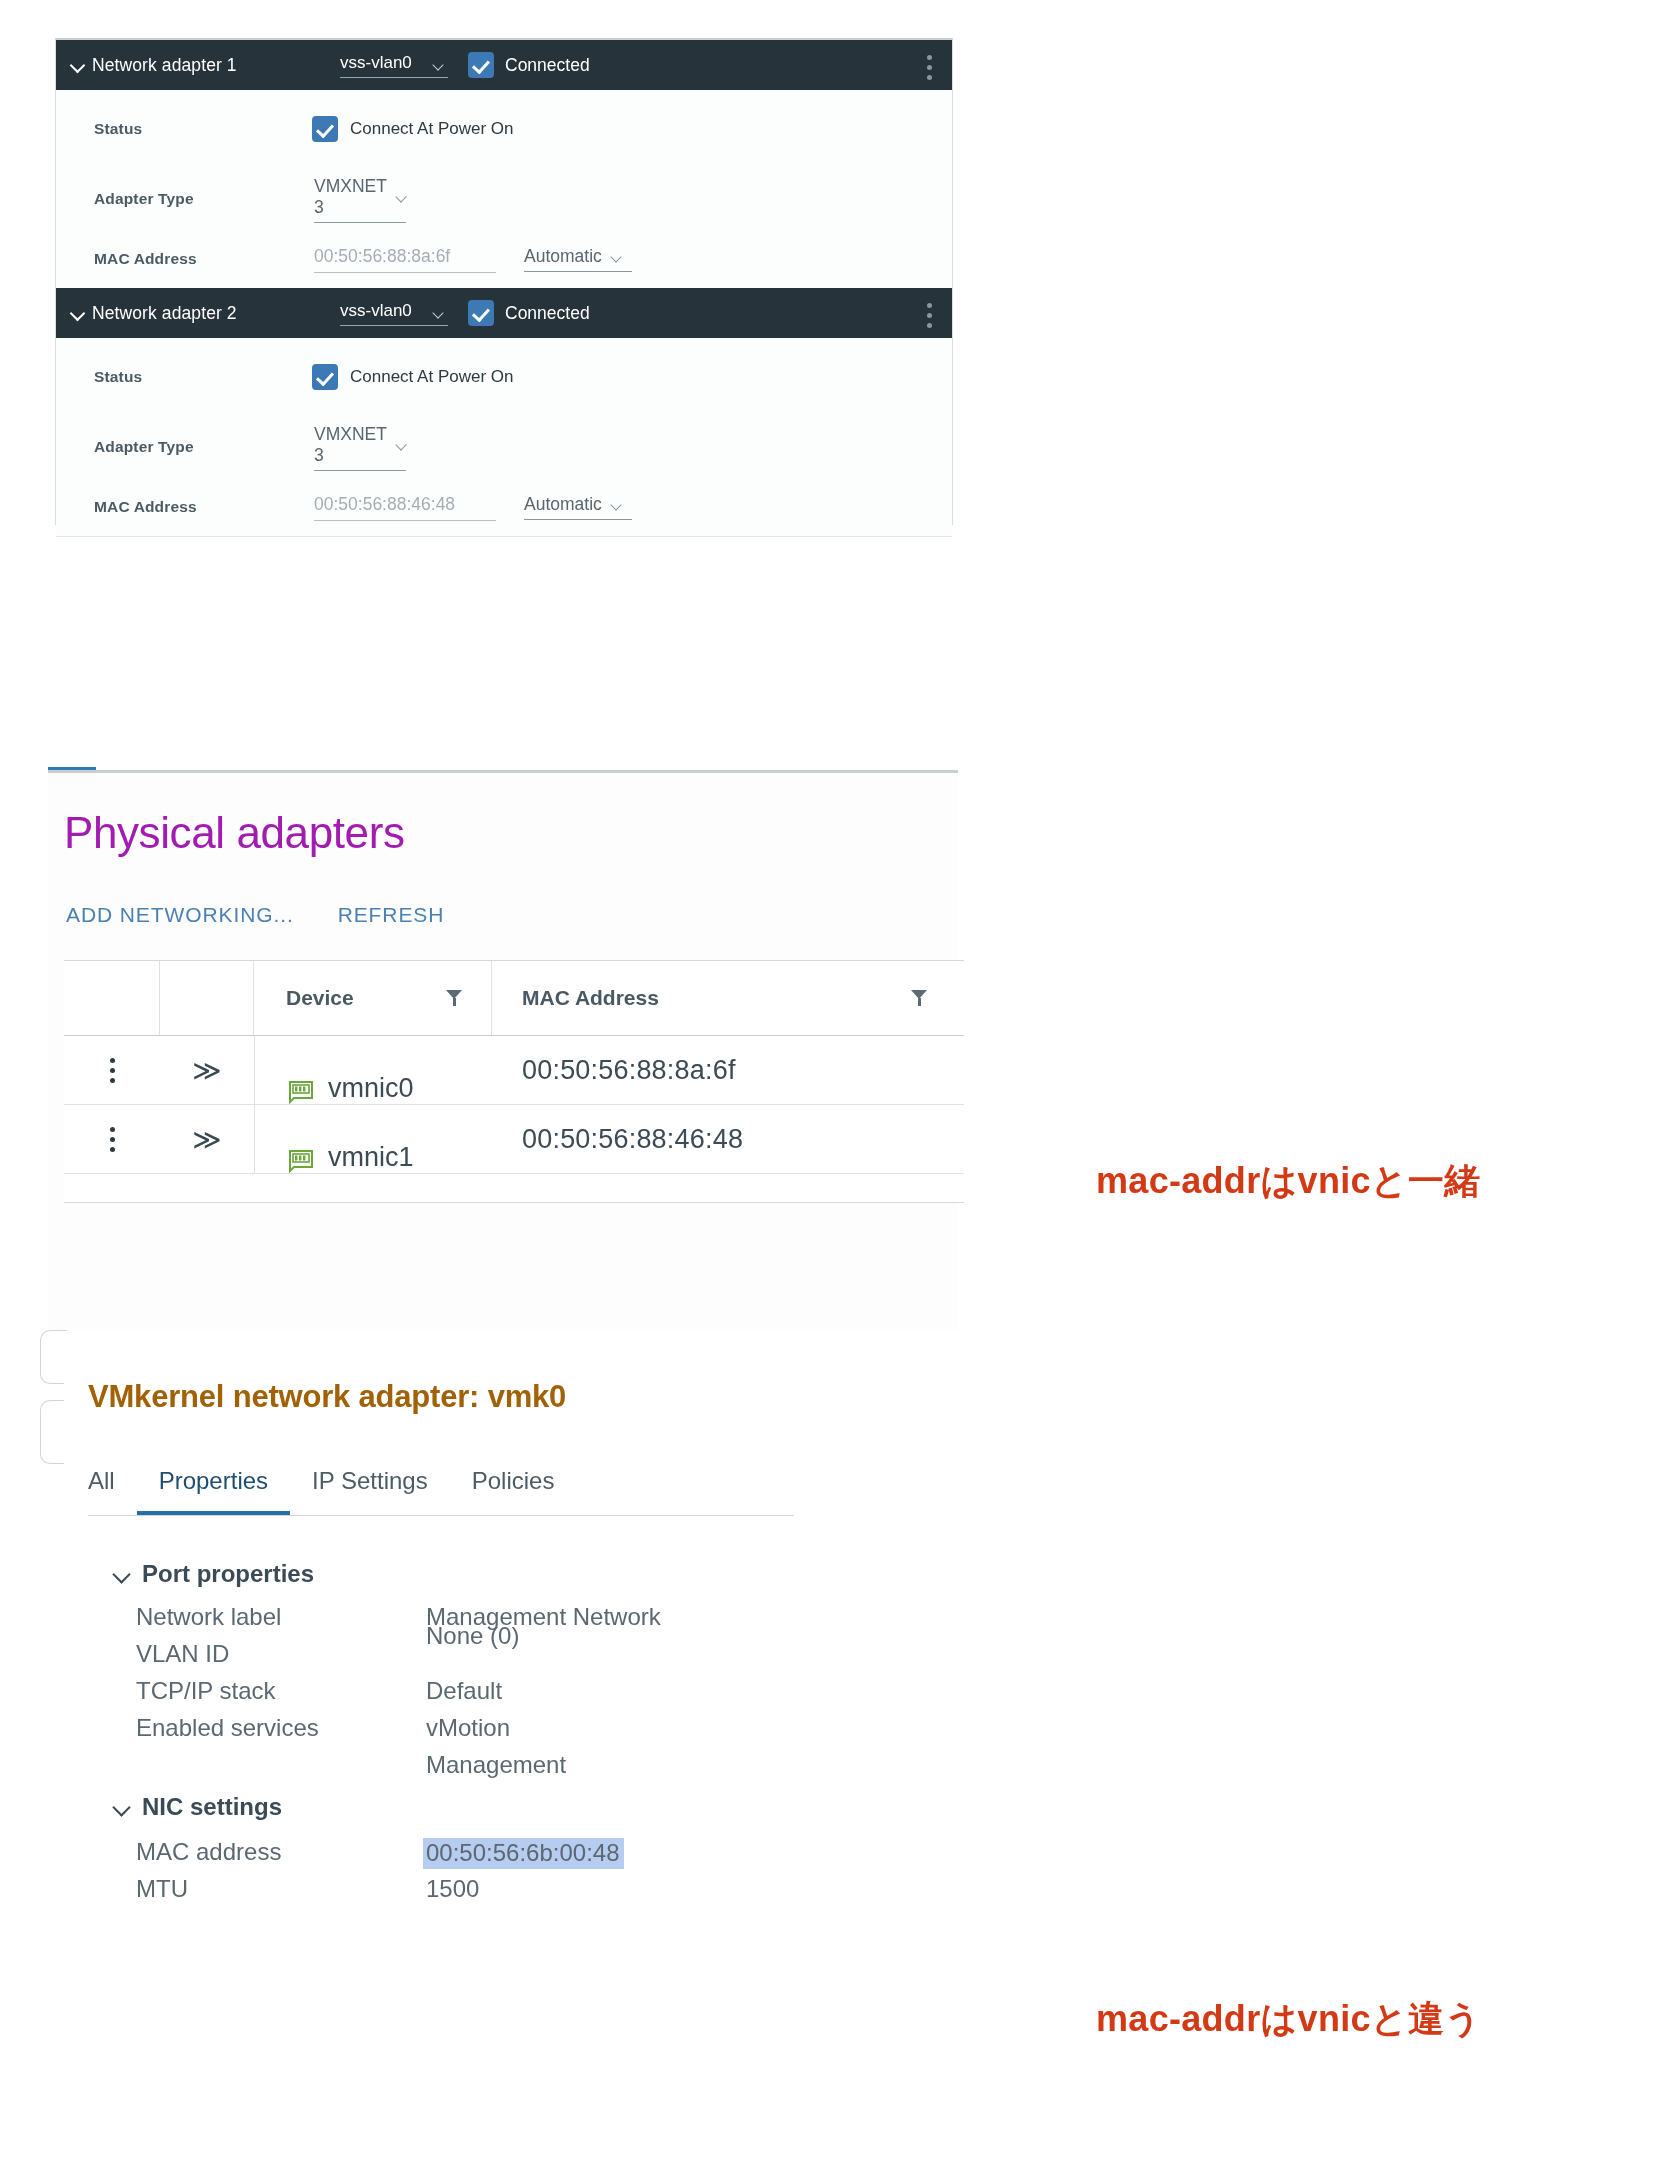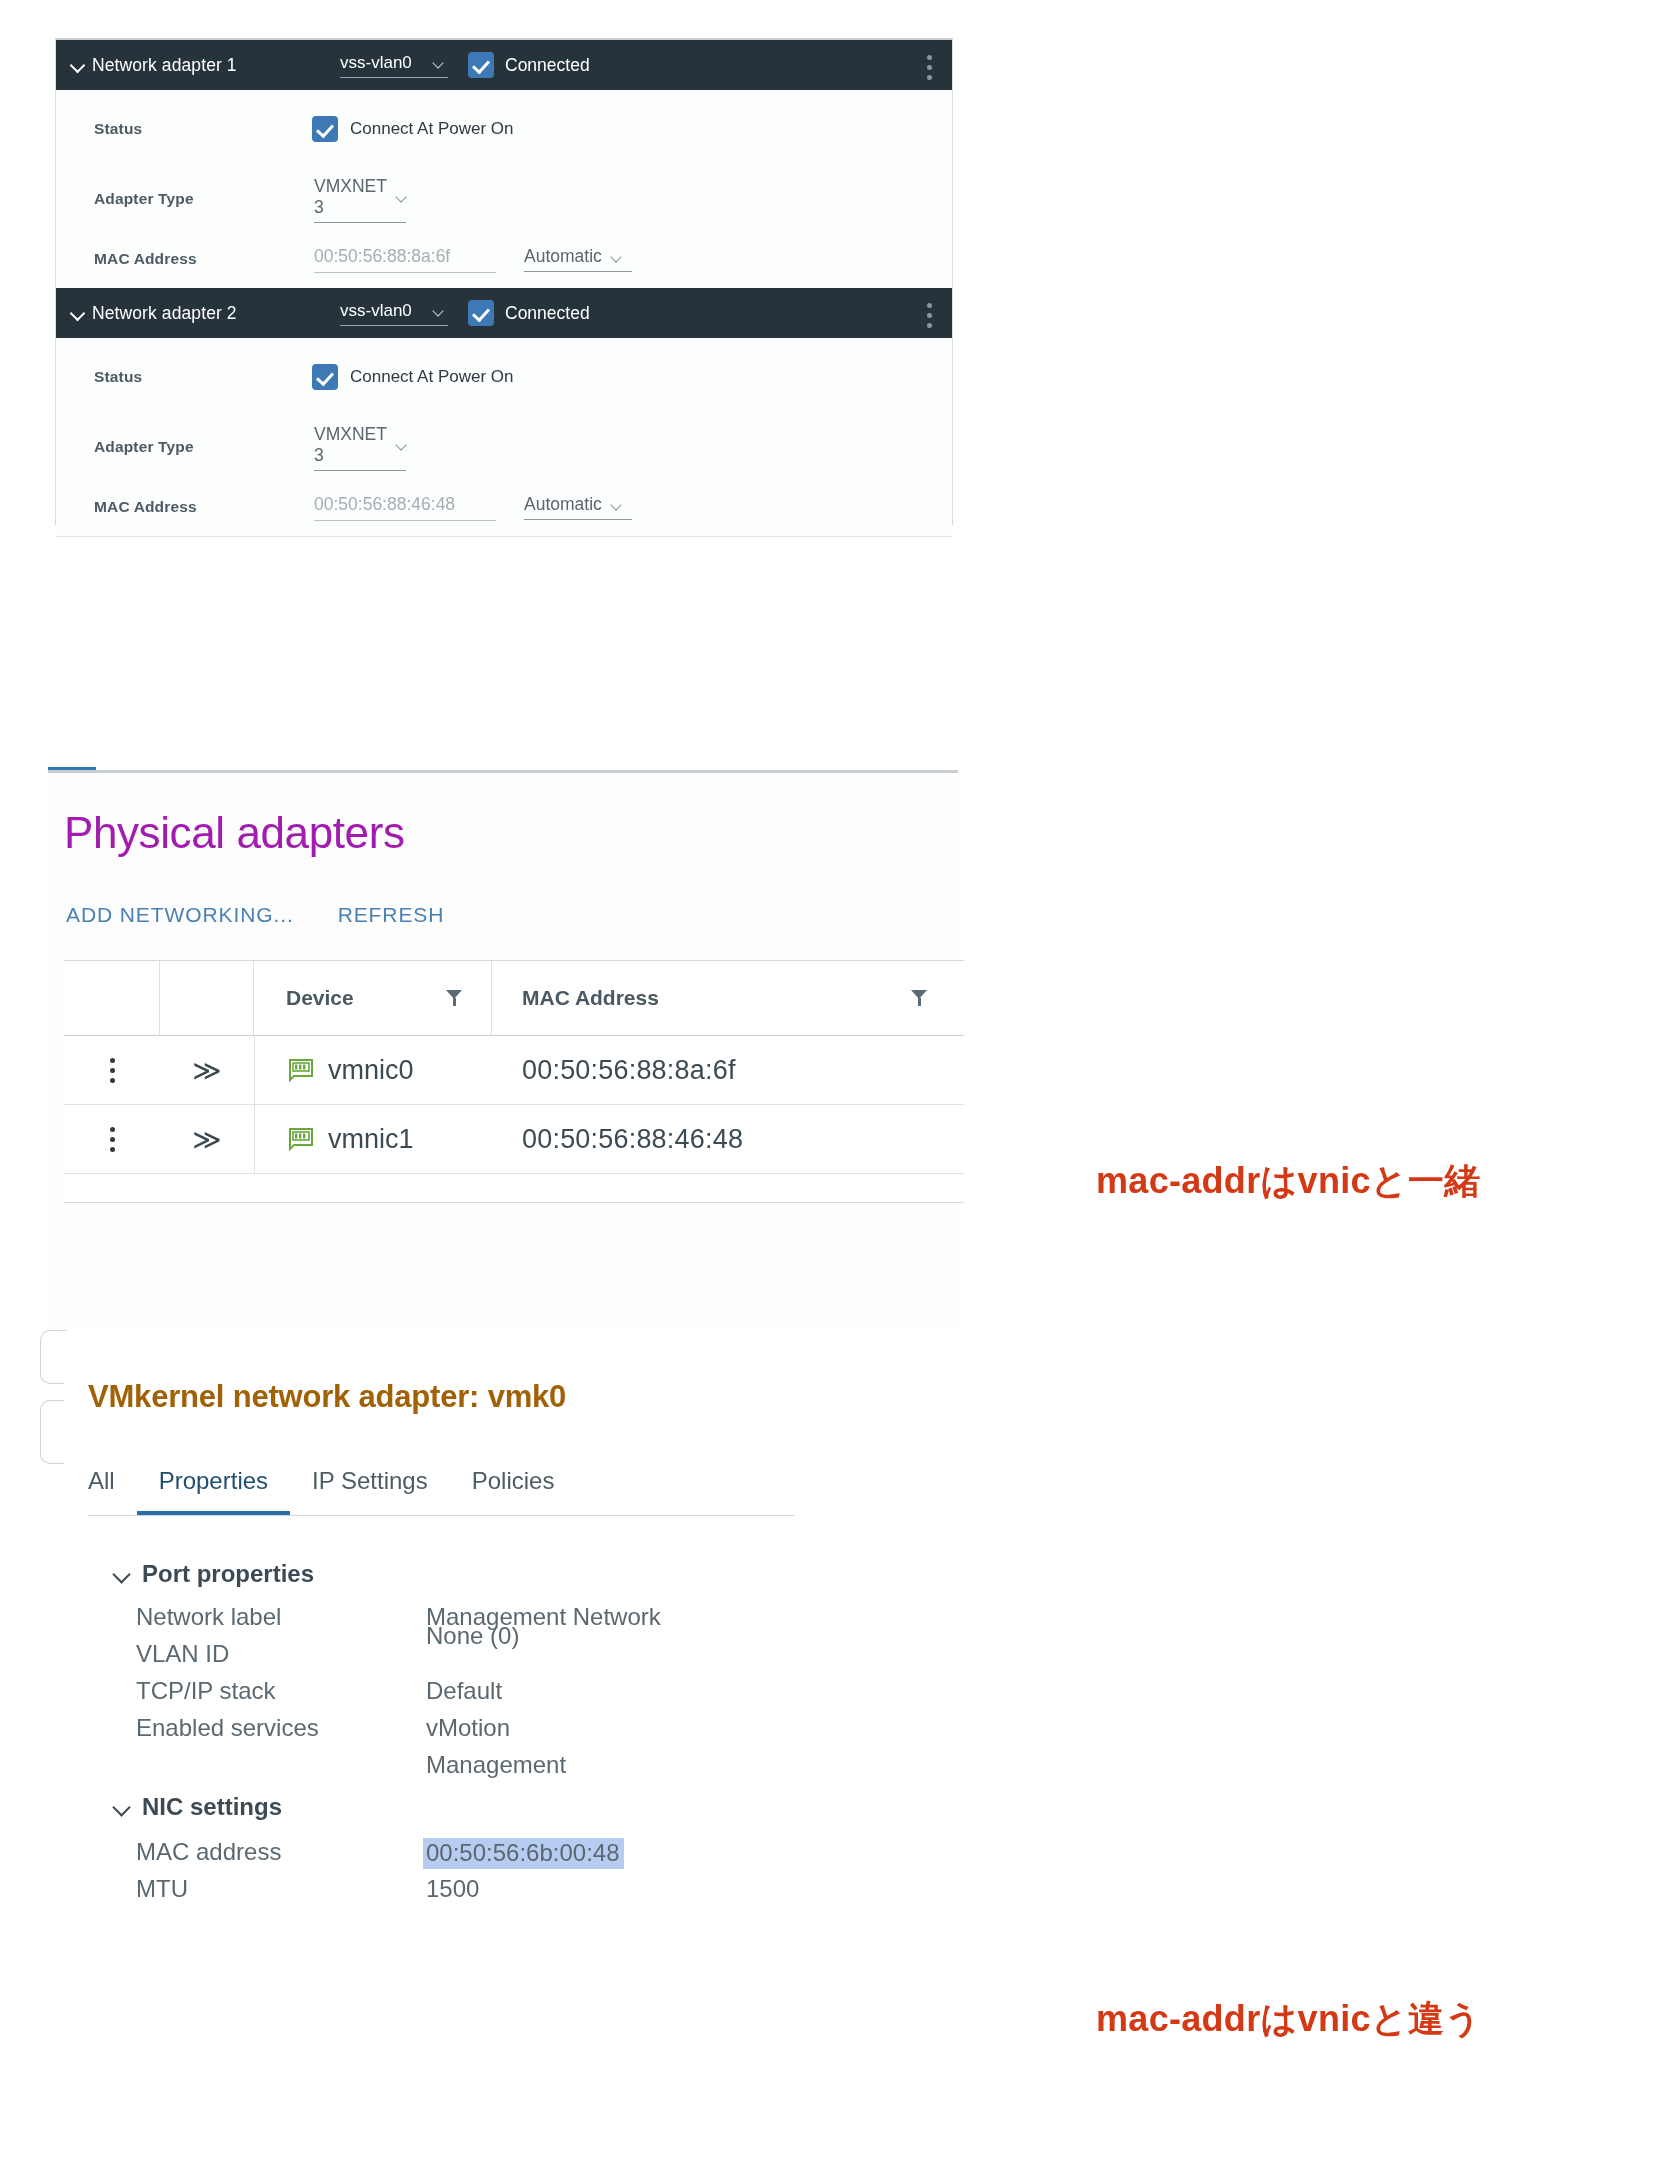--- a/index.html
+++ b/index.html
@@ -94,21 +94,21 @@
   .adapter-head .chev { color: #ffffff; margin-left: 14px; }
   .adapter-head .ah-title {
     margin-left: 6px;
     font-size: 17.5px;
     letter-spacing: .1px;
   }
   .adapter-head .ah-select {
     position: absolute;
     left: 284px;
     display: flex;
-    align-items: center;
+    align-items: flex-end;
     gap: 6px;
     border-bottom: 1.5px solid #9aa4ab;
     padding-bottom: 4px;
     color: #ffffff;
     font-size: 17px;
     min-width: 96px;
   }
   .adapter-head .ah-select .chev { color: #c3cbd1; }
   .adapter-head .ah-conn {
     position: absolute;
@@ -266,20 +266,21 @@
   }
   .ptrow .c { height: 68px; display:flex; align-items:center; box-sizing: border-box;}
   .ptrow .c-k { justify-content: center; }
   .ptrow .c-x { justify-content: center; font-size: 28px; color: #3a4850; }
   .ptrow .c-dev {
     gap: 13px;
     justify-content: flex-start;
     border-left: 1px solid #dde1e4;
     font-size: 27px;
     color: #3c4a53;
+    align-items: flex-end;
   }
   .ptrow .c-mac {
     padding-left: 30px;
     justify-content: flex-start;
     font-size: 27px;
     color: #3c4a53;
     letter-spacing: .2px;
   }
   .nic-ic { width: 28px; height: 24px; flex: 0 0 auto; }
   .ptable-bottom {

